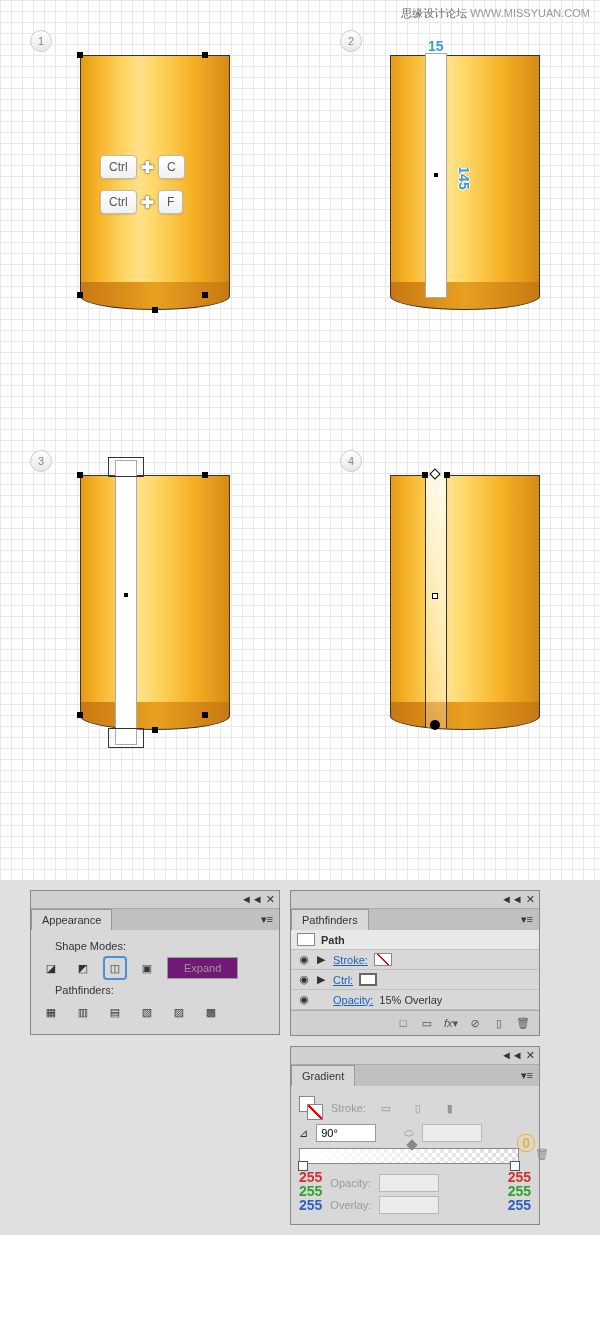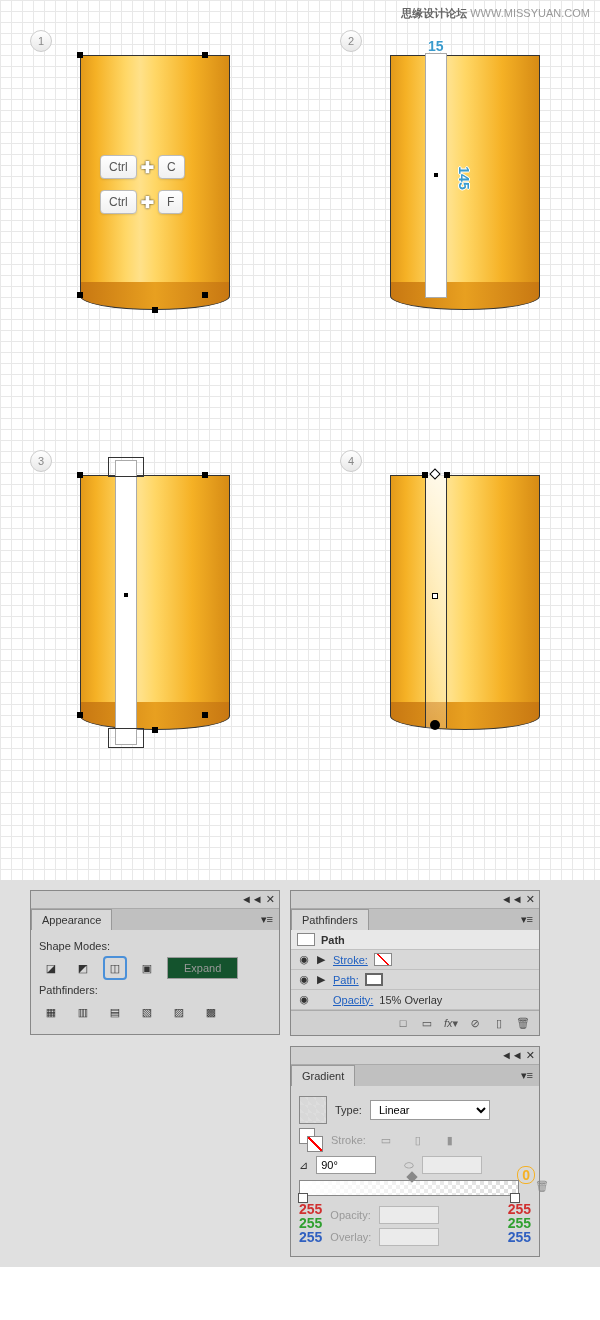--- a/index.html
+++ b/index.html
@@ -1,43 +1,43 @@
 <!DOCTYPE html>
 <html><head>
 <meta charset="utf-8">
 <style>
 *{margin:0;padding:0;box-sizing:border-box;font-family:Arial,sans-serif}
 body{width:600px;background:#fff}
 .wm{position:absolute;top:6px;right:10px;font-size:11px;color:#999}
-.wm b{color:#666;font-weight:bold}
+.wm b{color:#666;font-weight:normal}
 .grid-area{width:600px;height:880px;position:relative;background-image:linear-gradient(#e8e8e8 1px,transparent 1px),linear-gradient(90deg,#e8e8e8 1px,transparent 1px);background-size:11px 11px}
 .step{position:absolute;width:22px;height:22px;border-radius:50%;background:linear-gradient(#fff,#e8e8e8);border:1px solid #ccc;font-size:11px;color:#888;display:flex;align-items:center;justify-content:center}
 .cyl{position:absolute;width:125px;height:255px}
 .cyl .body{position:absolute;top:0;left:0;width:150px;height:240px;background:linear-gradient(90deg,#e39a1a 0%,#f5b125 10%,#ffd766 30%,#ffe18a 40%,#ffd766 50%,#f5b125 75%,#d68b15 100%);border:1px solid #333}
 .cyl .bot{position:absolute;bottom:0;left:0;width:150px;height:28px;border-radius:0 0 75px 75px/0 0 14px 14px;background:linear-gradient(90deg,#c87812,#e8a020,#c87812);border:1px solid #333;border-top:none}
 .wr{position:absolute;background:#fff;border:1px solid #aaa}
 .pt{position:absolute;width:6px;height:6px;background:#000}
 .ptc{position:absolute;width:4px;height:4px;background:#000}
 .key{display:inline-flex;align-items:center;justify-content:center;background:linear-gradient(#fff,#f0f0f0);border:1px solid #bbb;border-radius:4px;font-size:12px;color:#555;padding:4px 8px;box-shadow:0 1px 2px rgba(0,0,0,0.1)}
 .plus{color:#fff;font-size:16px;font-weight:bold;margin:0 4px;text-shadow:0 0 2px #000}
 .kgrp{position:absolute;display:flex;align-items:center}
 .dim{position:absolute;font-size:14px;font-weight:bold;color:#3a9bcd;text-shadow:-1px 0 #fff,1px 0 #fff,0 -1px #fff,0 1px #fff}
 .panels{width:600px;background:#e0e0e0;padding:10px 0;display:flex;gap:10px;align-items:flex-start;padding-left:30px}
 .col{display:flex;flex-direction:column;gap:10px}
 .panel{background:#d8d8d8;border:1px solid #888;width:250px;font-size:11px;color:#333}
 .phead{display:flex;justify-content:flex-end;background:#d0d0d0;padding:2px 4px;border-bottom:1px solid #aaa}
 .ptabs{display:flex;background:#c0c0c0}
 .ptab{background:#d8d8d8;padding:4px 10px;border:1px solid #999;border-bottom:none;font-size:11px}
 .pmenu{margin-left:auto;padding:4px 6px;cursor:pointer}
 .pbody{padding:6px 8px}
-.lbl{font-size:11px;color:#333;margin:4px 0}
+.lbl{font-size:11px;color:#333;margin:4px 16px}
 .brow{display:flex;gap:8px;align-items:center;margin:4px 0}
 .ibtn{width:24px;height:24px;display:flex;align-items:center;justify-content:center;cursor:pointer}
 .ibtn.sel{border:2px solid #4a90d9;border-radius:4px}
-.ebtn{padding:4px 16px;background:#14532d;border:1px solid #999;color:#999;font-size:11px}
+.ebtn{padding:4px 16px;background:#701a75;border:1px solid #999;color:#999;font-size:11px}
 .arow{display:flex;align-items:center;padding:3px 6px;border-bottom:1px solid #c0c0c0;gap:6px}
 .eye{width:14px;text-align:center}
 .tri{width:10px}
 .sw{width:18px;height:13px;border:1px solid #888;background:#fff}
 .sw.nf{background:linear-gradient(45deg,#fff 45%,red 45%,red 55%,#fff 55%)}
 .sw.gr{background:linear-gradient(#fff,#fff)}
 .lnk{color:#2060c0;text-decoration:underline;cursor:pointer}
 .pfoot{display:flex;justify-content:flex-end;gap:4px;padding:4px 6px;border-top:1px solid #aaa;background:#d0d0d0}
 .fbtn{width:20px;height:16px;display:flex;align-items:center;justify-content:center;color:#555}
 .ginp{width:60px;padding:2px 4px;border:1px solid #999;background:#fff;font-size:11px}
@@ -161,21 +161,21 @@
       </div>
       <div class="arow">
         <span class="eye">◉</span>
         <span class="tri">▶</span>
         <span class="lnk">Stroke:</span>
         <div class="sw nf"></div>
       </div>
       <div class="arow">
         <span class="eye">◉</span>
         <span class="tri">▶</span>
-        <span class="lnk">Path:</span>
+        <span class="lnk">Ctrl:</span>
         <div class="sw gr" style="border:2px solid #666"></div>
       </div>
       <div class="arow">
         <span class="eye">◉</span>
         <span style="width:10px"></span>
         <span class="lnk">Opacity:</span>
         <span>15% Overlay</span>
       </div>
       <div class="pfoot">
         <div class="fbtn">□</div>
@@ -187,25 +187,20 @@
       </div>
     </div>
 
     <div class="panel">
       <div class="phead"><span>◄◄</span>&nbsp;<span>✕</span></div>
       <div class="ptabs">
         <div class="ptab">Gradient</div>
         <div class="pmenu">▾≡</div>
       </div>
       <div class="pbody">
-        <div class="brow">
-          <div style="width:28px;height:28px;border:1px solid #888;background-image:linear-gradient(45deg,#ddd 25%,transparent 25%,transparent 75%,#ddd 75%);background-size:8px 8px"></div>
-          <span>Type:</span>
-          <select class="ginp" style="width:120px"><option>Linear</option></select>
-        </div>
         <div class="brow">
           <div style="position:relative;width:24px;height:24px">
             <div style="position:absolute;width:16px;height:16px;border:1px solid #888;background:#fff;top:0;left:0"></div>
             <div class="sw nf" style="position:absolute;width:16px;height:16px;bottom:0;right:0"></div>
           </div>
           <span style="color:#999">Stroke:</span>
           <div class="ibtn" style="opacity:0.4">▭</div>
           <div class="ibtn" style="opacity:0.4">▯</div>
           <div class="ibtn" style="opacity:0.4">▮</div>
         </div>

